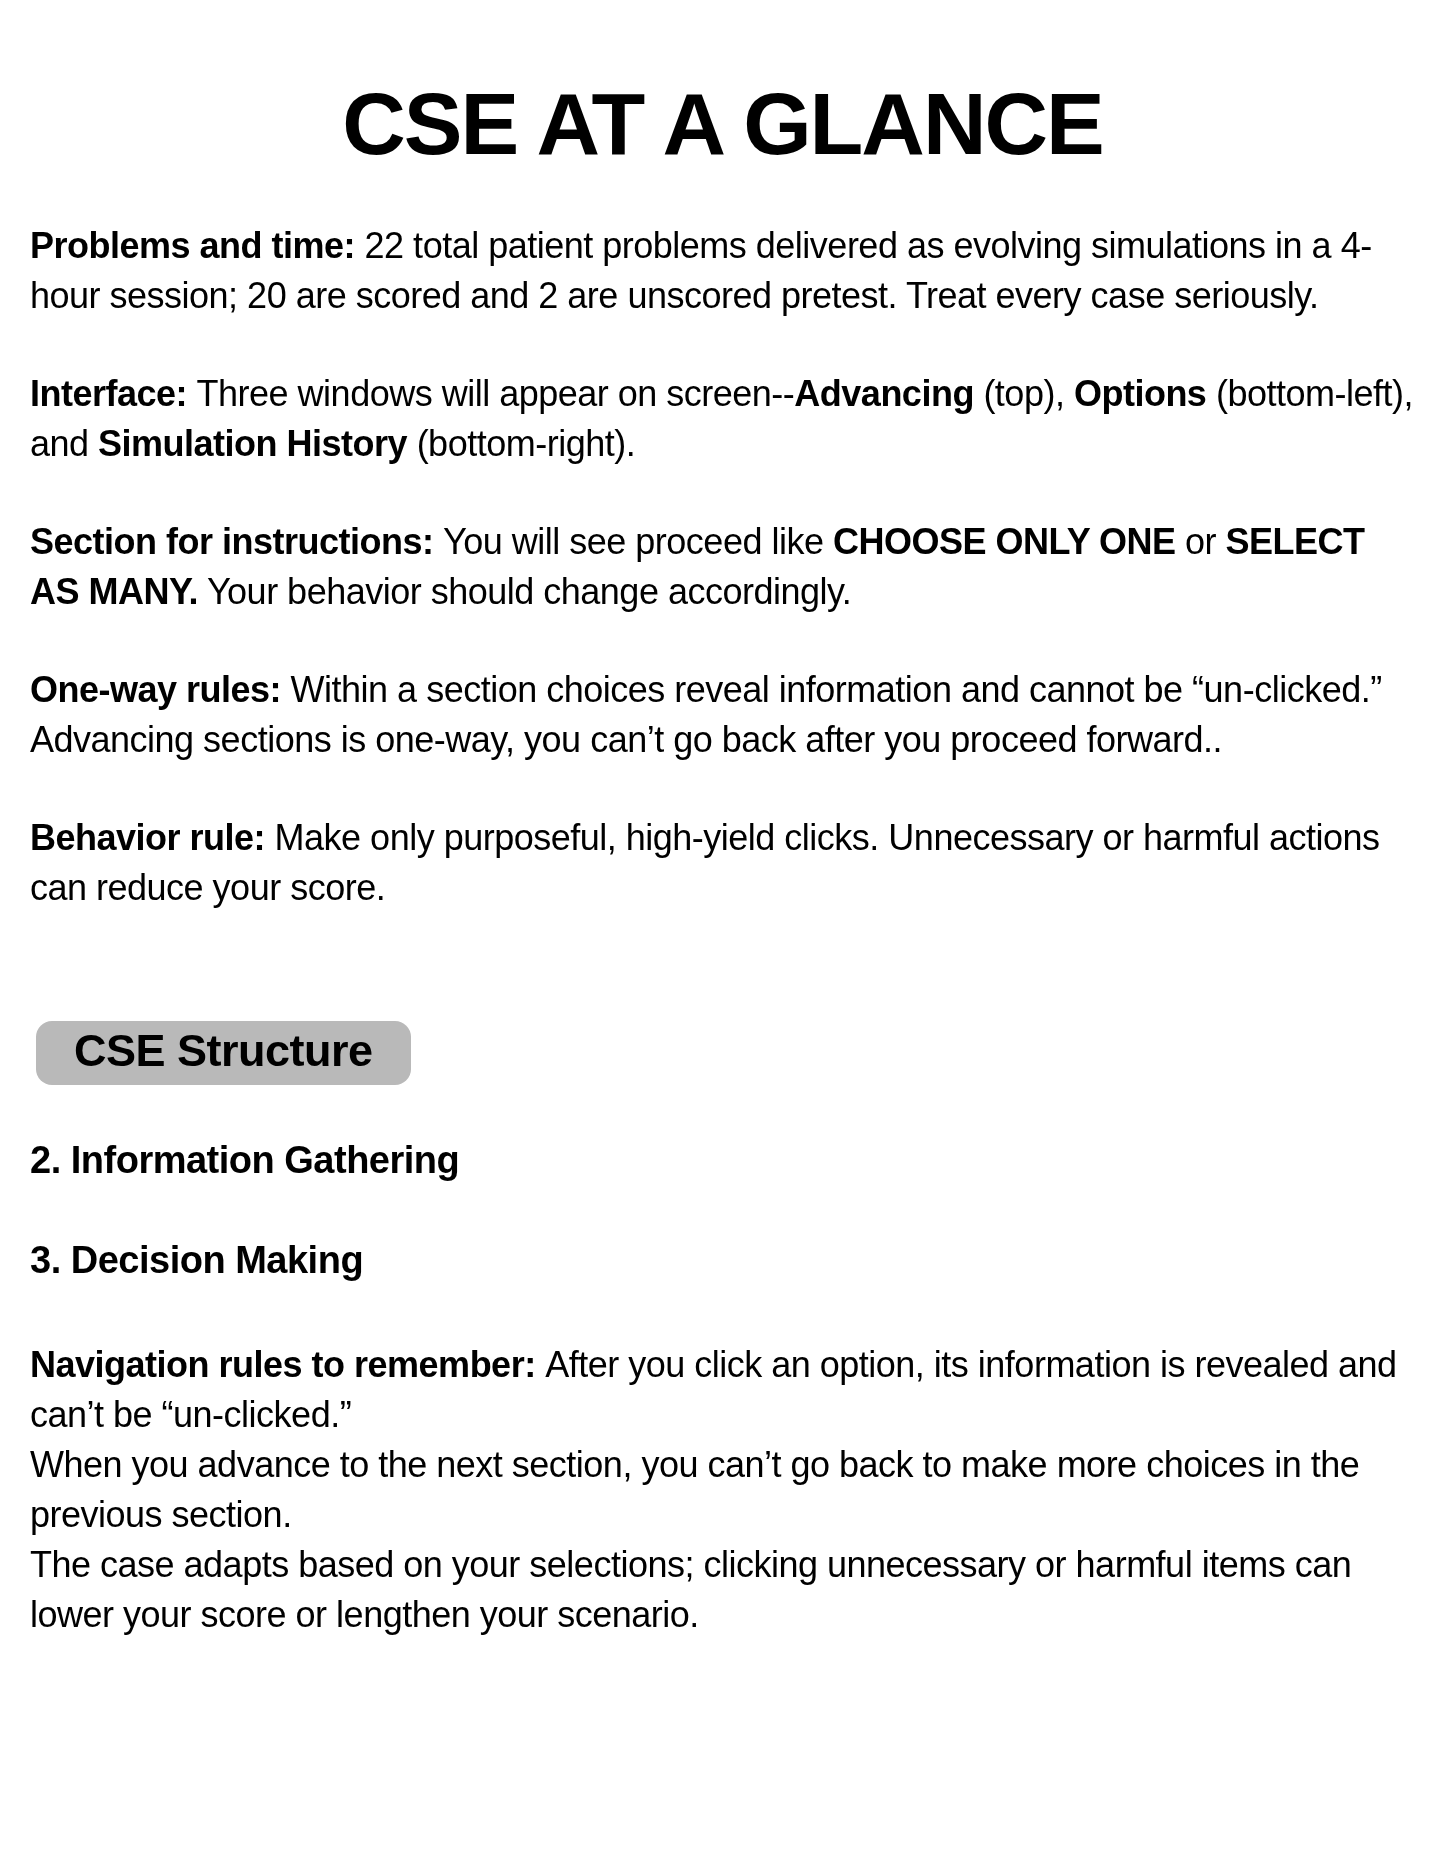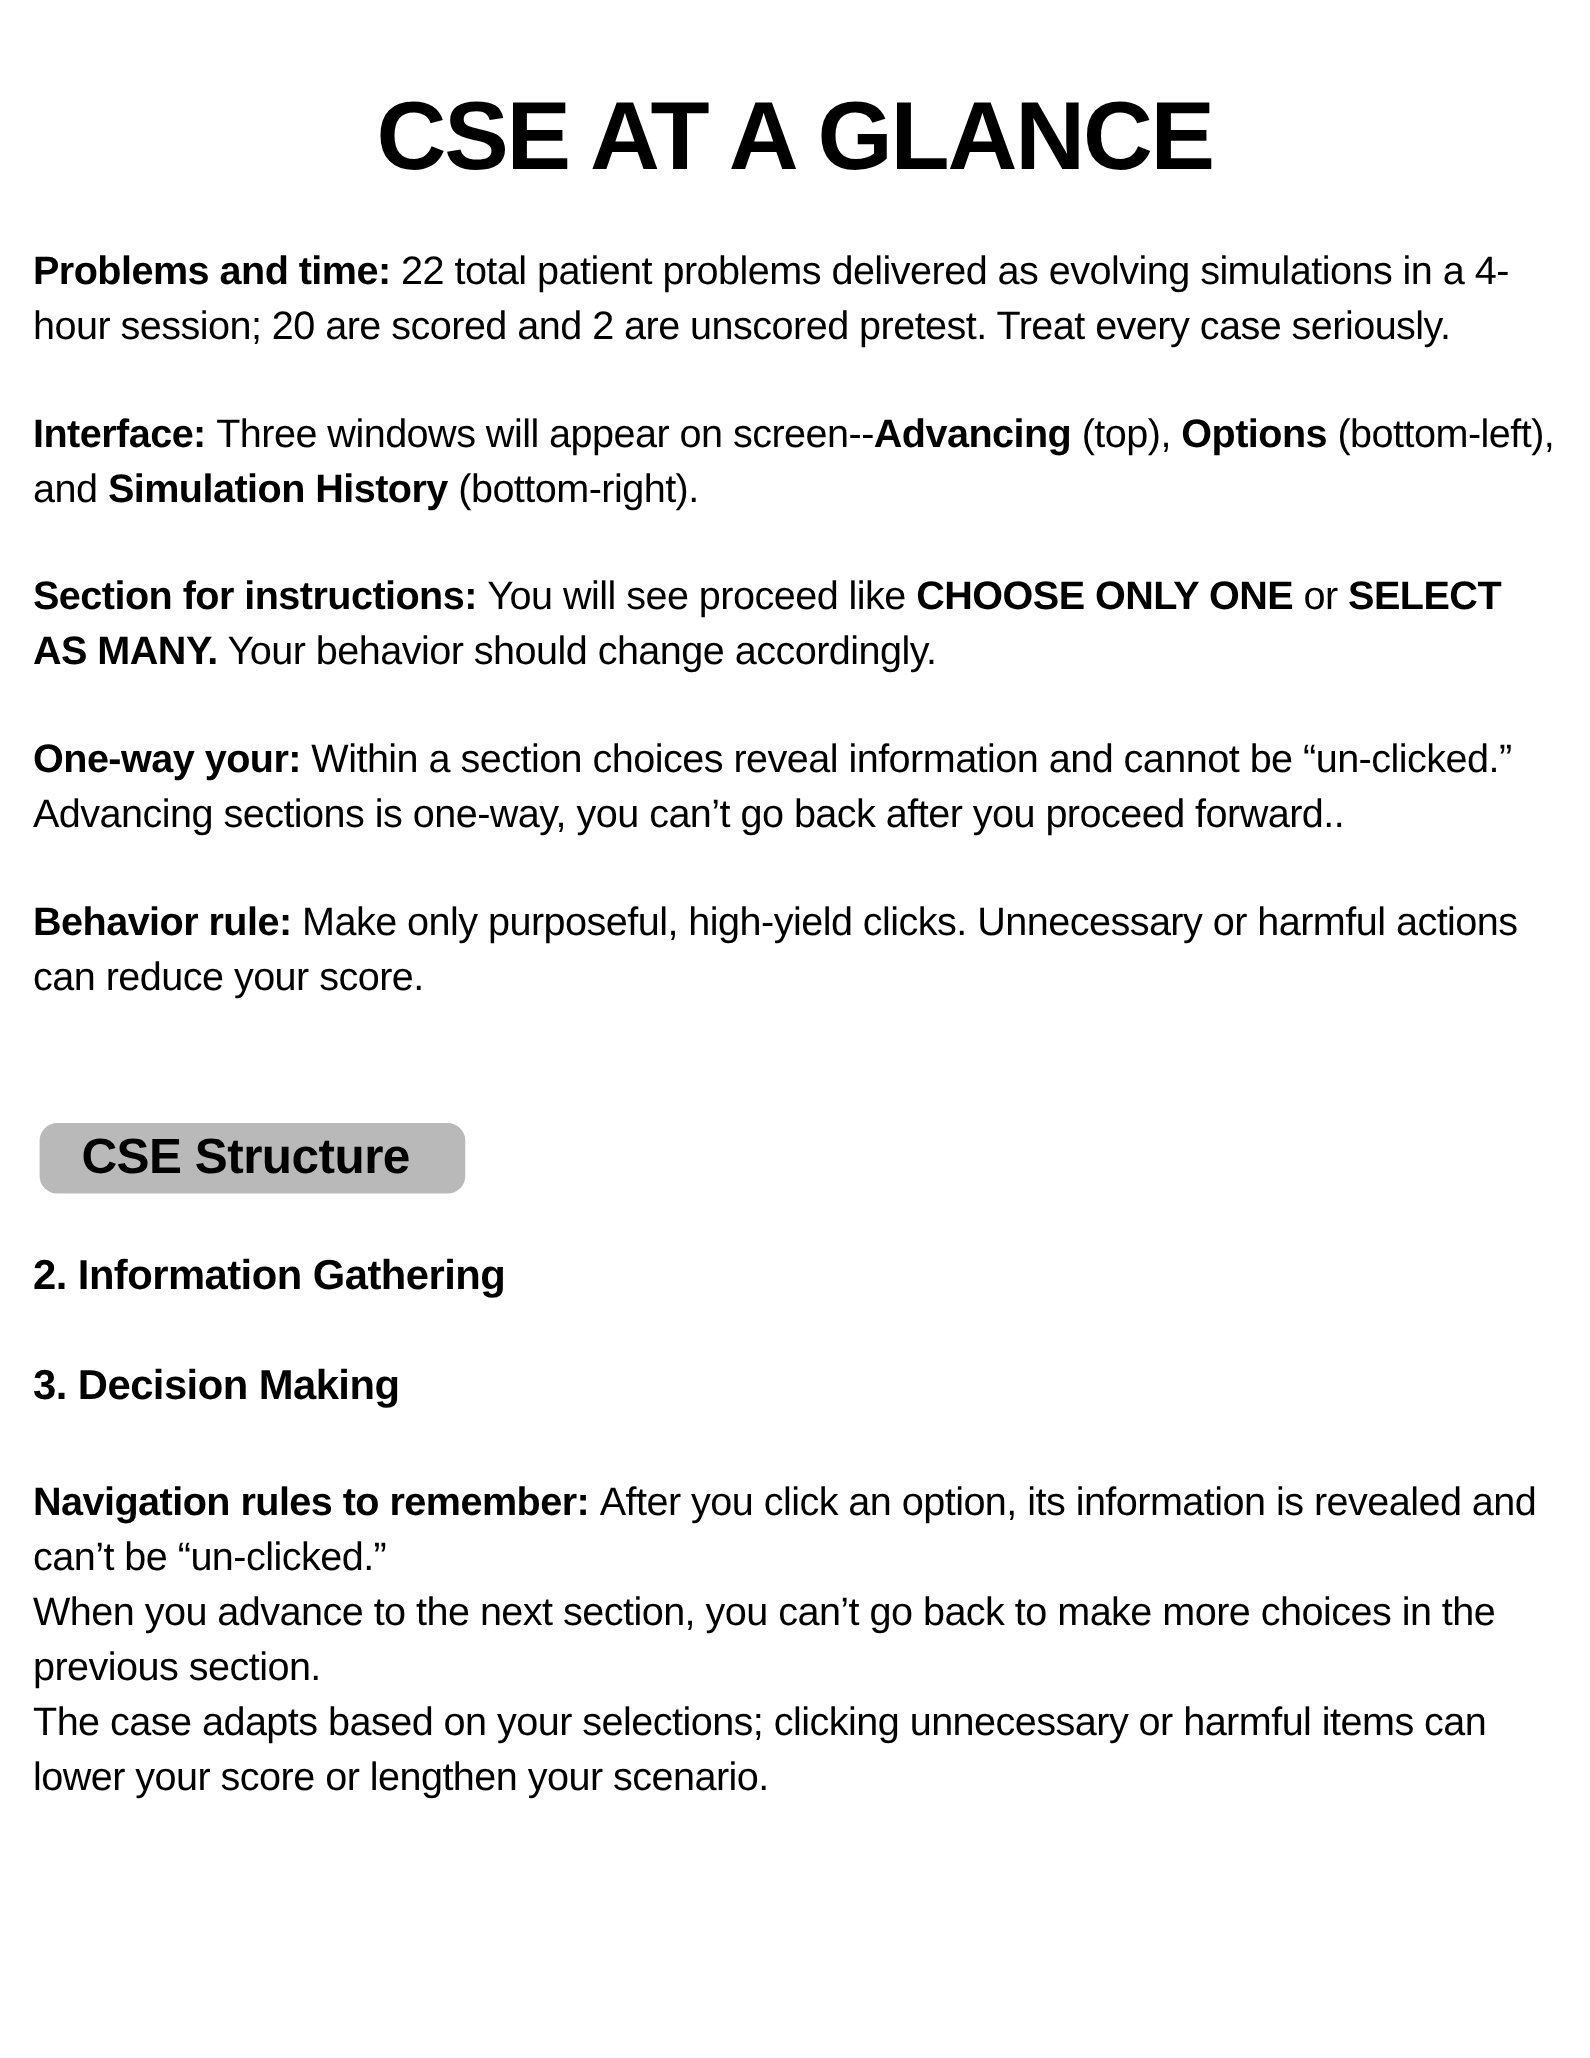--- a/index.html
+++ b/index.html
@@ -35,21 +35,21 @@
     font-size: 36px;
     line-height: 50px;
     letter-spacing: -0.5px;
     margin: 48px 0;
   }
   p.body-par .b, .b { font-weight: 700; }
   .structure-badge {
     display: inline-block;
     background: var(--badge-bg);
     border-radius: 16px;
-    padding: 4px 50px 8px 38px;
+    padding: 4px 38px 8px 38px;
     margin: 60px 0 0 6px;
     font-size: 45px;
     font-weight: 700;
     letter-spacing: -0.5px;
   }
   p.structure-item {
     font-size: 38px;
     font-weight: 700;
     line-height: 50px;
     letter-spacing: -0.5px;
@@ -67,21 +67,21 @@
 <div class="page">
 
   <h1 class="doc-title">CSE AT A GLANCE</h1>
 
   <p class="body-par"><span class="b">Problems and time: </span><span>22 total patient problems delivered as evolving simulations in a 4-hour session; 20 are scored and 2 are unscored pretest. Treat every case seriously.</span></p>
 
   <p class="body-par"><span class="b">Interface: </span><span>Three windows will appear on screen--</span><span class="b">Advancing</span><span> (top), </span><span class="b">Options</span><span> (bottom-left), and </span><span class="b">Simulation History</span><span> (bottom-right).</span></p>
 
   <p class="body-par"><span class="b">Section for instructions: </span><span>You will see proceed like </span><span class="b">CHOOSE ONLY ONE</span><span> or </span><span class="b">SELECT AS MANY.</span><span> Your behavior should change accordingly.</span></p>
 
-  <p class="body-par"><span class="b">One-way your: </span><span>Within a section choices reveal information and cannot be “un-clicked.” Advancing sections is one-way, you can’t go back after you proceed forward..</span></p>
+  <p class="body-par"><span class="b">One-way rules: </span><span>Within a section choices reveal information and cannot be “un-clicked.” Advancing sections is one-way, you can’t go back after you proceed forward..</span></p>
 
   <p class="body-par"><span class="b">Behavior rule: </span><span>Make only purposeful, high-yield clicks. Unnecessary or harmful actions can reduce your score.</span></p>
 
   <div>
     <span class="structure-badge">CSE Structure</span>
   </div>
 
 
   <p class="structure-item">2. Information Gathering</p>
 

